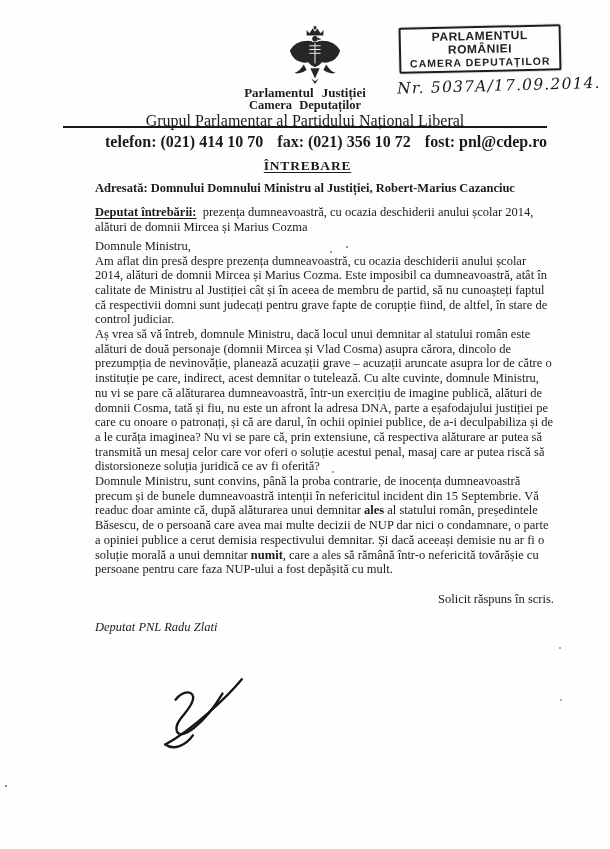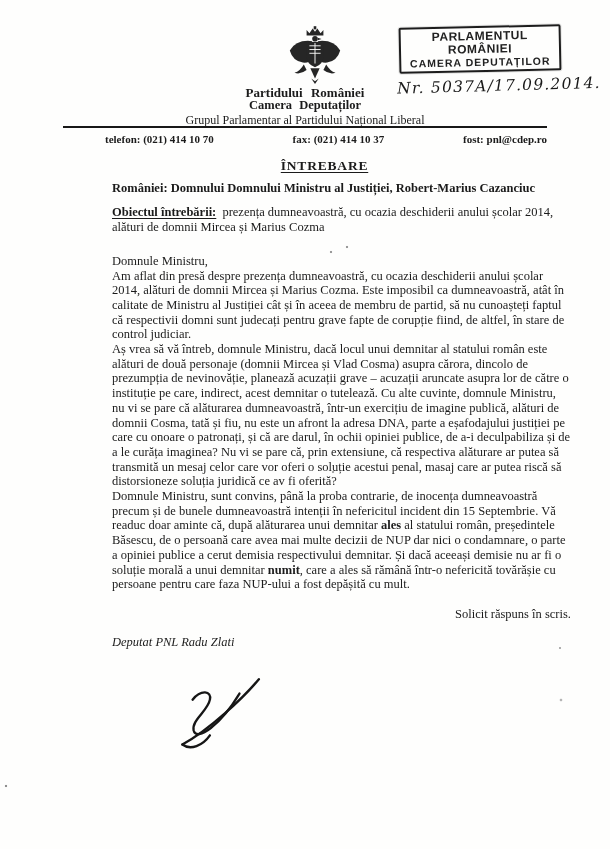--- a/index.html
+++ b/index.html
@@ -22,21 +22,21 @@
       radial-gradient(circle 1.2px at 561px 700px, #b5b5b5 0 1px, transparent 1.7px),
       radial-gradient(circle 1px at 6px 786px, #8f8f8f 0 1.1px, transparent 1.6px),
       radial-gradient(circle 1px at 560px 648px, #b0b0b0 0 1px, transparent 1.5px);
   }
 
   
   .coa{position:absolute;left:287px;top:25px;width:56px;height:64px;}
   .org-block{position:absolute;left:0;right:0;top:86px;text-align:center;}
   .org-name{font-weight:bold;font-size:13px;line-height:13px;word-spacing:5px;}
   .chamber-name{font-weight:bold;font-size:12.5px;line-height:13.5px;word-spacing:4px;}
-  .group-name{font-size:12px;line-height:13.5px;margin-top:1px;}
+  .group-name{font-size:16px;line-height:13.5px;margin-top:1px;}
 
   .stamp{
     position:absolute;left:399px;top:26px;width:158px;height:42px;
     border:2px solid #1d1d1d;border-radius:2px;
     transform:rotate(-1.2deg);
     display:flex;flex-direction:column;justify-content:center;align-items:center;
     font-family:"Liberation Sans", sans-serif;font-weight:bold;color:#222;
     box-shadow:0 0 0 1px rgba(40,40,40,.12);
   }
   .stamp-l1,.stamp-l2{font-size:12px;line-height:12.5px;letter-spacing:.5px;}
@@ -46,37 +46,37 @@
     position:absolute;left:397px;top:77px;width:185px;
     font-family:"DejaVu Serif", serif;font-style:italic;
     font-size:15.5px;letter-spacing:1.2px;color:#191919;
     transform:rotate(-1.6deg);white-space:nowrap;
   }
 
   .rule{position:absolute;left:63px;top:126px;width:484px;height:2px;background:#181818;}
   .contact{
     position:absolute;left:63px;top:133px;width:484px;
     display:flex;justify-content:space-between;
-    font-weight:bold;font-size:11px;
+    font-weight:bold;font-size:16px;
     padding-left:42px;box-sizing:border-box;
   }
 
   
-  .letter{position:absolute;left:112px;top:159px;width:459px;font-size:12.5px;line-height:14.7px;}
+  .letter{position:absolute;left:95px;top:159px;width:459px;font-size:12.5px;line-height:14.7px;}
   .title-row{text-align:center;margin:0 34px 7px 0;}
   .title{
     display:inline-block;font-weight:bold;font-size:13.5px;letter-spacing:.8px;
     text-decoration:underline;text-underline-offset:2px;
   }
   .hline{margin:0;}
   .bold{font-weight:bold;}
   .from-val{margin-left:6px;}
   .subject{margin:10px 0 0 0;}
   .subj-label{font-weight:bold;text-decoration:underline;text-underline-offset:2px;margin-right:3px;}
-  .paras{margin-top:19px;}
+  .paras{margin-top:4px;}
   .para{margin:0;}
   .request{margin-top:15px;text-align:right;}
   .sig-line{margin-top:13px;font-style:italic;font-family:"Liberation Serif",serif;}
   .signature-svg{position:absolute;left:52px;top:518px;width:102px;height:80px;}
 </style>
 </head>
 <body>
 
 <div class="page">
 
@@ -102,54 +102,54 @@
 
         <path d="M25,45 L30,56 L35,45 Z"></path>
         <path d="M18,41 Q14,48 8,50 Q15,52 21,47 Z"></path>
         <path d="M42,41 Q46,48 52,50 Q45,52 39,47 Z"></path>
         <path d="M26,56 L30,62 L34,56 L30,59 Z"></path>
       </g>
     </svg>
   </div>
 
   <div class="org-block">
-    <div class="org-name">Partidului României</div>
+    <div class="org-name">Parlamentul Justiției</div>
     <div class="chamber-name">Camera Deputaților</div>
     <div class="group-name">Grupul Parlamentar al Partidului Național Liberal</div>
   </div>
 
   <div class="stamp">
     <div class="stamp-l1">PARLAMENTUL</div>
     <div class="stamp-l2">ROMÂNIEI</div>
     <div class="stamp-l3">CAMERA DEPUTAȚILOR</div>
   </div>
 
   <div class="regnum">Nr. 5037A/17.09.2014.</div>
 
   <div class="rule"></div>
 
   <div class="contact">
     <span>telefon: (021) 414 10 70</span>
-    <span>fax: (021) 414 10 37</span>
+    <span>fax: (021) 356 10 72</span>
     <span>fost: pnl@cdep.ro</span>
   </div>
 
   <div class="letter">
 
     <div class="title-row">
       <span class="title">ÎNTREBARE</span>
     </div>
 
     <p class="hline bold">
-      <span>României:</span>
+      <span>Adresată:</span>
       <span>Domnului Domnului Ministru al Justiției, Robert-Marius Cazanciuc</span>
     </p>
 
     <p class="subject">
-      <span class="subj-label">Obiectul întrebării:</span>
+      <span class="subj-label">Deputat întrebării:</span>
       <span>prezența dumneavoastră, cu ocazia deschiderii anului școlar 2014, alături de domnii Mircea și Marius Cozma</span>
     </p>
 
     <div class="paras">
       <p class="para">Domnule Ministru,</p>
       <p class="para">Am aflat din presă despre prezența dumneavoastră, cu ocazia deschiderii anului școlar 2014, alături de domnii Mircea și Marius Cozma. Este imposibil ca dumneavoastră, atât în calitate de Ministru al Justiției cât și în aceea de membru de partid, să nu cunoașteți faptul că respectivii domni sunt judecați pentru grave fapte de corupție fiind, de altfel, în stare de control judiciar.</p>
       <p class="para">Aș vrea să vă întreb, domnule Ministru, dacă locul unui demnitar al statului român este alături de două personaje (domnii Mircea și Vlad Cosma) asupra cărora, dincolo de prezumpția de nevinovăție, planează acuzații grave – acuzații aruncate asupra lor de către o instituție pe care, indirect, acest demnitar o tutelează. Cu alte cuvinte, domnule Ministru, nu vi se pare că alăturarea dumneavoastră, într-un exercițiu de imagine publică, alături de domnii Cosma, tată și fiu, nu este un afront la adresa DNA, parte a eșafodajului justiției pe care cu onoare o patronați, și că are darul, în ochii opiniei publice, de a-i deculpabiliza și de a le curăța imaginea? Nu vi se pare că, prin extensiune, că respectiva alăturare ar putea să transmită un mesaj celor care vor oferi o soluție acestui penal, masaj care ar putea riscă să distorsioneze soluția juridică ce av fi oferită?</p>
       <p class="para"><span>Domnule Ministru, sunt convins, până la proba contrarie, de inocența dumneavoastră precum și de bunele dumneavoastră intenții în nefericitul incident din 15 Septembrie. Vă readuc doar aminte că, după alăturarea unui demnitar </span><b>ales</b><span> al statului român, președintele Băsescu, de o persoană care avea mai multe decizii de NUP dar nici o condamnare, o parte a opiniei publice a cerut demisia respectivului demnitar. Și dacă aceeași demisie nu ar fi o soluție morală a unui demnitar </span><b>numit</b><span>, care a ales să rămână într-o nefericită tovărășie cu persoane pentru care faza NUP-ului a fost depășită cu mult.</span></p>
     </div>
 

